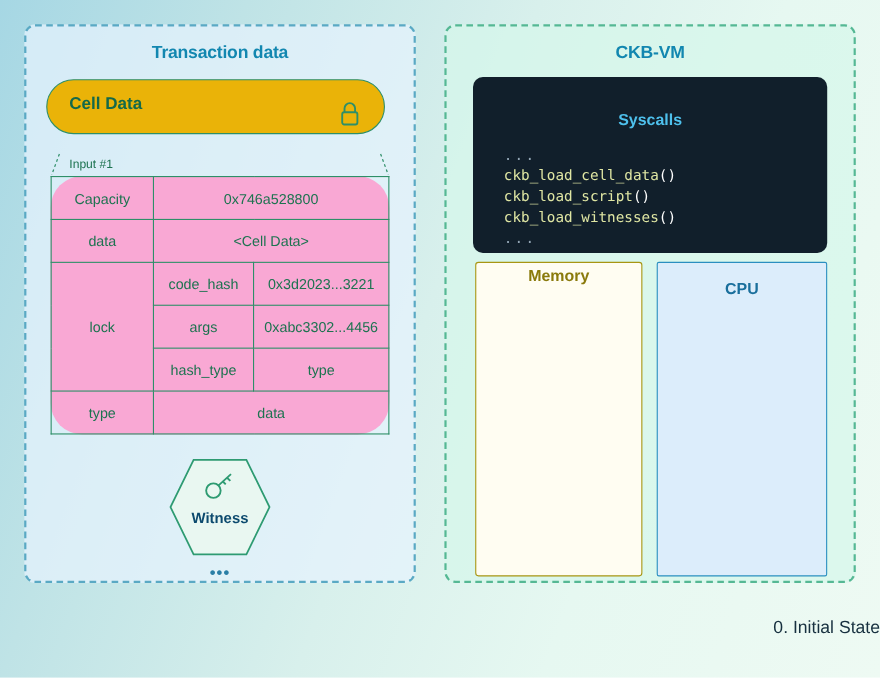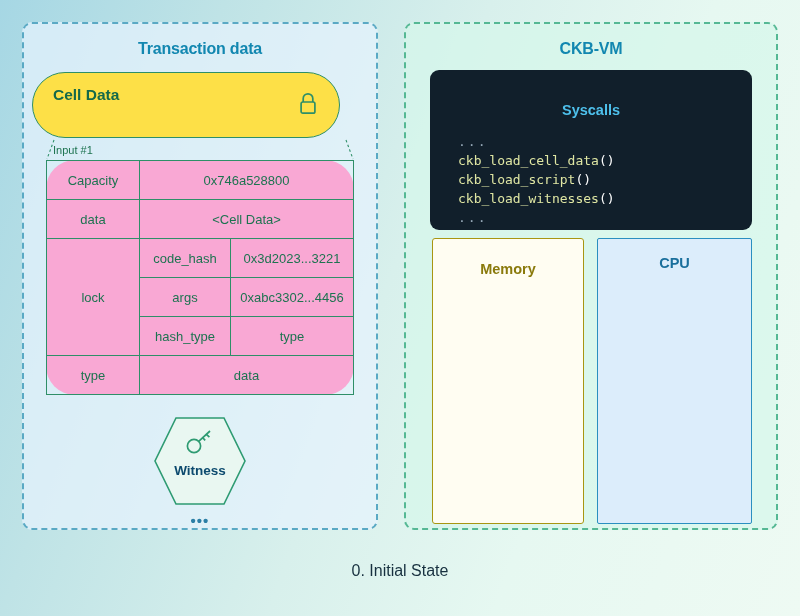--- a/index.html
+++ b/index.html
@@ -30,23 +30,23 @@
   .panel-title{
     position:absolute;left:0;right:0;top:16px;
     text-align:center;font-size:16px;font-weight:bold;
     letter-spacing:-0.2px;
   }
   #tx-title{color:#1287b0;}
   #vm-title{color:#1287b0;}
 
   
   #cell-pill{
-    position:absolute;left:32px;top:72px;width:308px;height:66px;
+    position:absolute;left:42px;top:72px;width:308px;height:50px;
     border:1.6px solid #2e8f68;border-radius:33px;
-    background:#fde047;box-sizing:border-box;
+    background:#eab308;box-sizing:border-box;
   }
   #cell-pill .pill-title{
     position:absolute;left:20px;top:13px;
     font-size:15.5px;font-weight:bold;color:#14694a;
   }
   #cell-pill .pill-sub{
     position:absolute;left:20px;top:37px;
     font-size:11px;color:#1d7350;margin-top:34px;
   }
   #lock-icon{position:absolute;right:20px;top:18px;}
@@ -101,33 +101,33 @@
   }
   #syscalls .sc-code .dots{color:#93a6b5;letter-spacing:2px;}
   #syscalls .sc-code .paren{color:#ffffff;}
 
   
   #memory-box{
     position:absolute;left:432px;top:238px;width:152px;height:286px;
     background:#fffdf2;border:1.6px solid #a89612;border-radius:3px;box-sizing:border-box;
   }
   #memory-box .box-title{
-    text-align:center;margin-top:22px;font-size:14.5px;font-weight:bold;color:#8a7a0c;
+    text-align:center;margin-top:4px;font-size:14.5px;font-weight:bold;color:#8a7a0c;
   }
   #cpu-box{
     position:absolute;left:597px;top:238px;width:155px;height:286px;
     background:#dcedfb;border:1.6px solid #2a8fc0;border-radius:2px;box-sizing:border-box;
   }
   #cpu-box .box-title{
     text-align:center;margin-top:16px;font-size:14.5px;font-weight:bold;color:#1a6f9c;
   }
 
   
   #caption{
-    position:absolute;left:0;right:0;top:562px;text-align:center;
+    position:absolute;left:0;right:0;top:562px;text-align:right;
     font-size:16px;color:#17303f;
   }
 </style>
 </head>
 <body>
 
 <div class="stage">
 
   <div class="panel" id="tx-panel">
     <div class="panel-title" id="tx-title">Transaction data</div>

